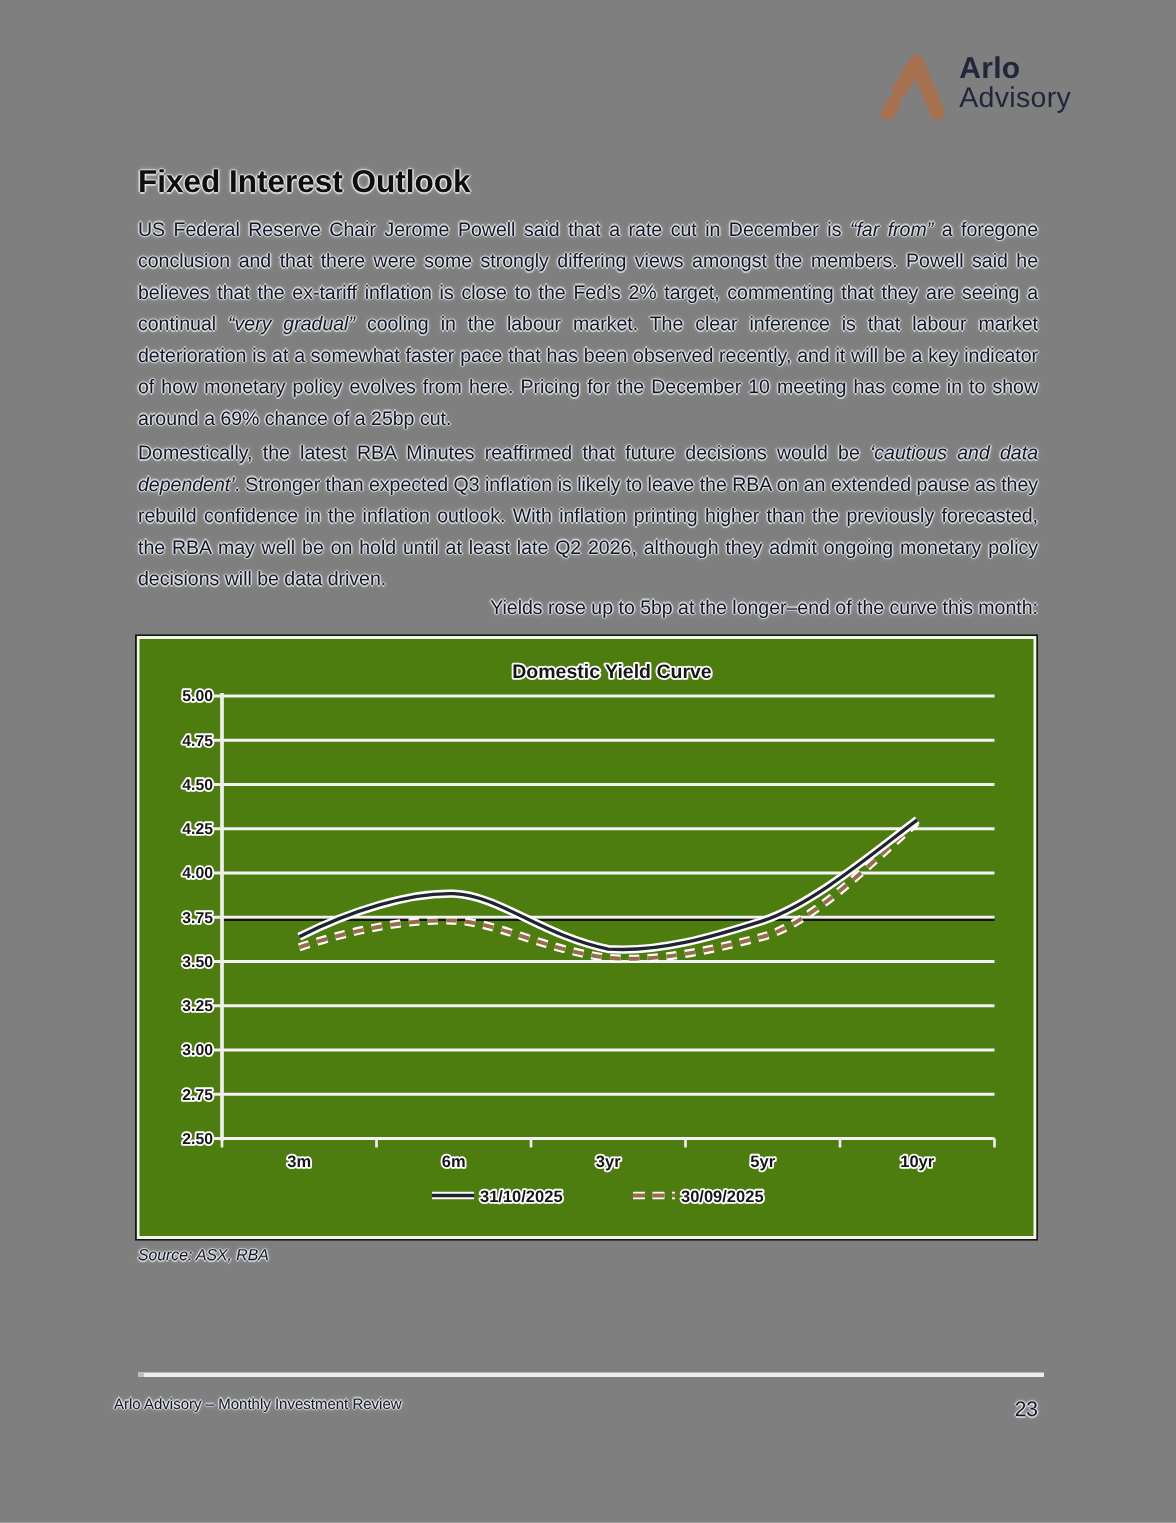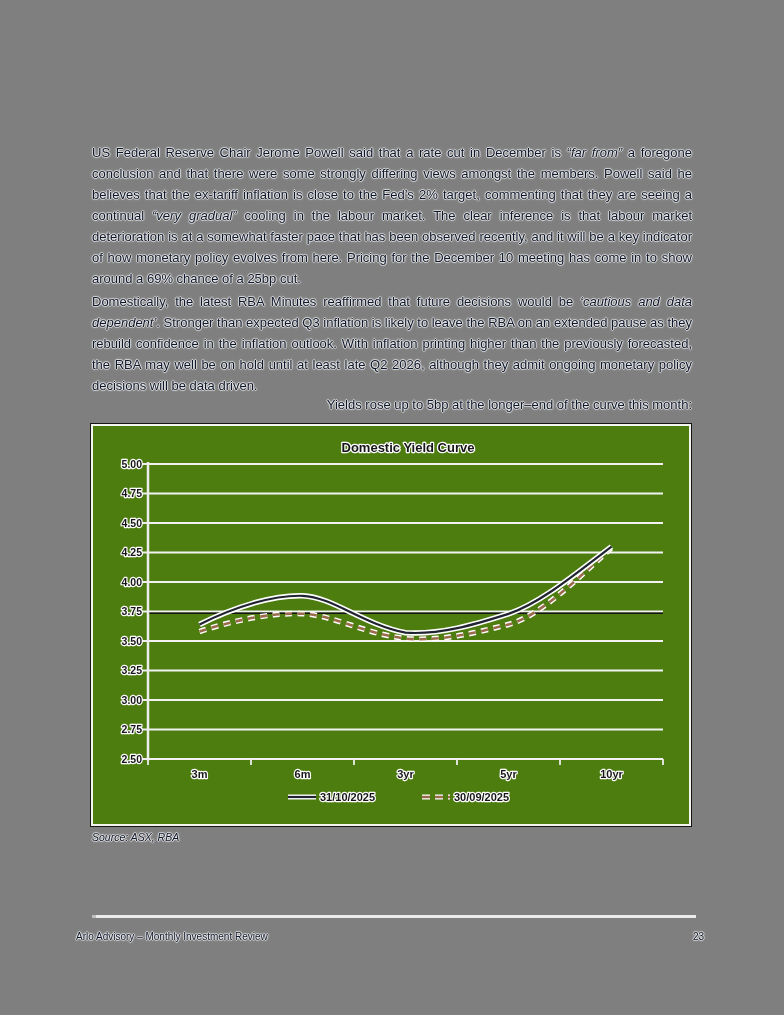--- a/index.html
+++ b/index.html
@@ -33,36 +33,47 @@
     border:1.5px solid #151515;
     box-shadow:inset 0 0 0 2px rgba(252,252,252,.95);
     background:#4d7c0f;
   }
   .chart-frame svg{position:absolute;left:1px;top:2px;}
 
   .source-note{position:absolute;left:92px;top:831px;font-size:10.5px;font-style:italic;text-align:right;}
 
   .footer-divider{position:absolute;left:92px;top:915px;width:600px;height:3px;background:#ececec;border-left:4px solid #bfbfbf;}
   .footer-text{position:absolute;left:76px;top:931px;font-size:10px;}
-  .page-number{position:absolute;right:80px;top:931px;font-size:10px;}
+  .page-number{position:absolute;right:92px;top:931px;font-size:14px;}
 
   svg text{
     font-family:"Liberation Sans",sans-serif;
     fill:#161616;
     stroke:#ffffff;stroke-width:2.4px;
     paint-order:stroke;stroke-linejoin:round;
     font-weight:700;
   }
 </style>
 </head>
 <body>
 
 <div class="page">
 
+  <div class="logo">
+    <svg class="logo-mark" viewBox="0 0 60 62">
+      <path d="M19 37 L34 12 L52 56" fill="none" stroke="#a5714e" stroke-width="13" stroke-linecap="round" stroke-linejoin="round"></path>
+      <path d="M14 47 L8.5 57" fill="none" stroke="#a5714e" stroke-width="12" stroke-linecap="round"></path>
+    </svg>
+    <div class="logo-text">
+      <span class="logo-brand">Arlo</span>
+      <span class="logo-suffix">Advisory</span>
+    </div>
+  </div>
 
+  <div class="heading halo">Fixed Interest Outlook</div>
 
   <div class="para p1 halo"><span>US Federal Reserve Chair Jerome Powell said that a rate cut in December is </span><span class="it">“far from”</span><span> a foregone conclusion and that there were some strongly differing views amongst the members. Powell said he believes that the ex-tariff inflation is close to the Fed’s 2% target, commenting that they are seeing a continual </span><span class="it">“very gradual”</span><span> cooling in the labour market. The clear inference is that labour market deterioration is at a somewhat faster pace that has been observed recently, and it will be a key indicator of how monetary policy evolves from here. Pricing for the December 10 meeting has come in to show around a 69% chance of a 25bp cut.</span></div>
 
   <div class="para p2 halo"><span>Domestically, the latest RBA Minutes reaffirmed that future decisions would be </span><span class="it">‘cautious and data dependent’</span><span>. Stronger than expected Q3 inflation is likely to leave the RBA on an extended pause as they rebuild confidence in the inflation outlook. With inflation printing higher than the previously forecasted, the RBA may well be on hold until at least late Q2 2026, although they admit ongoing monetary policy decisions will be data driven.</span></div>
 
   <div class="para p3 halo">Yields rose up to 5bp at the longer–end of the curve this month:</div>
 
   <div class="chart-frame">
     <svg width="596" height="396" viewBox="0 0 596 396">
 

